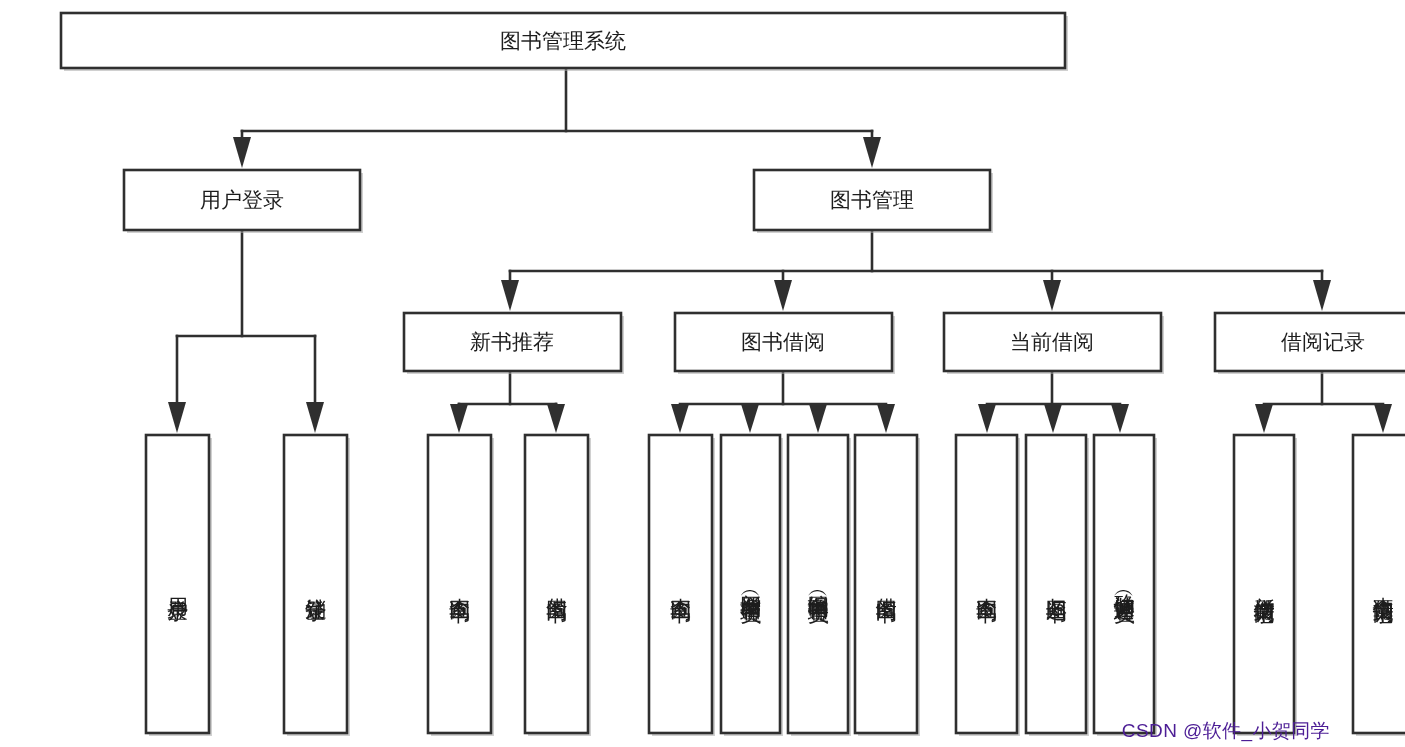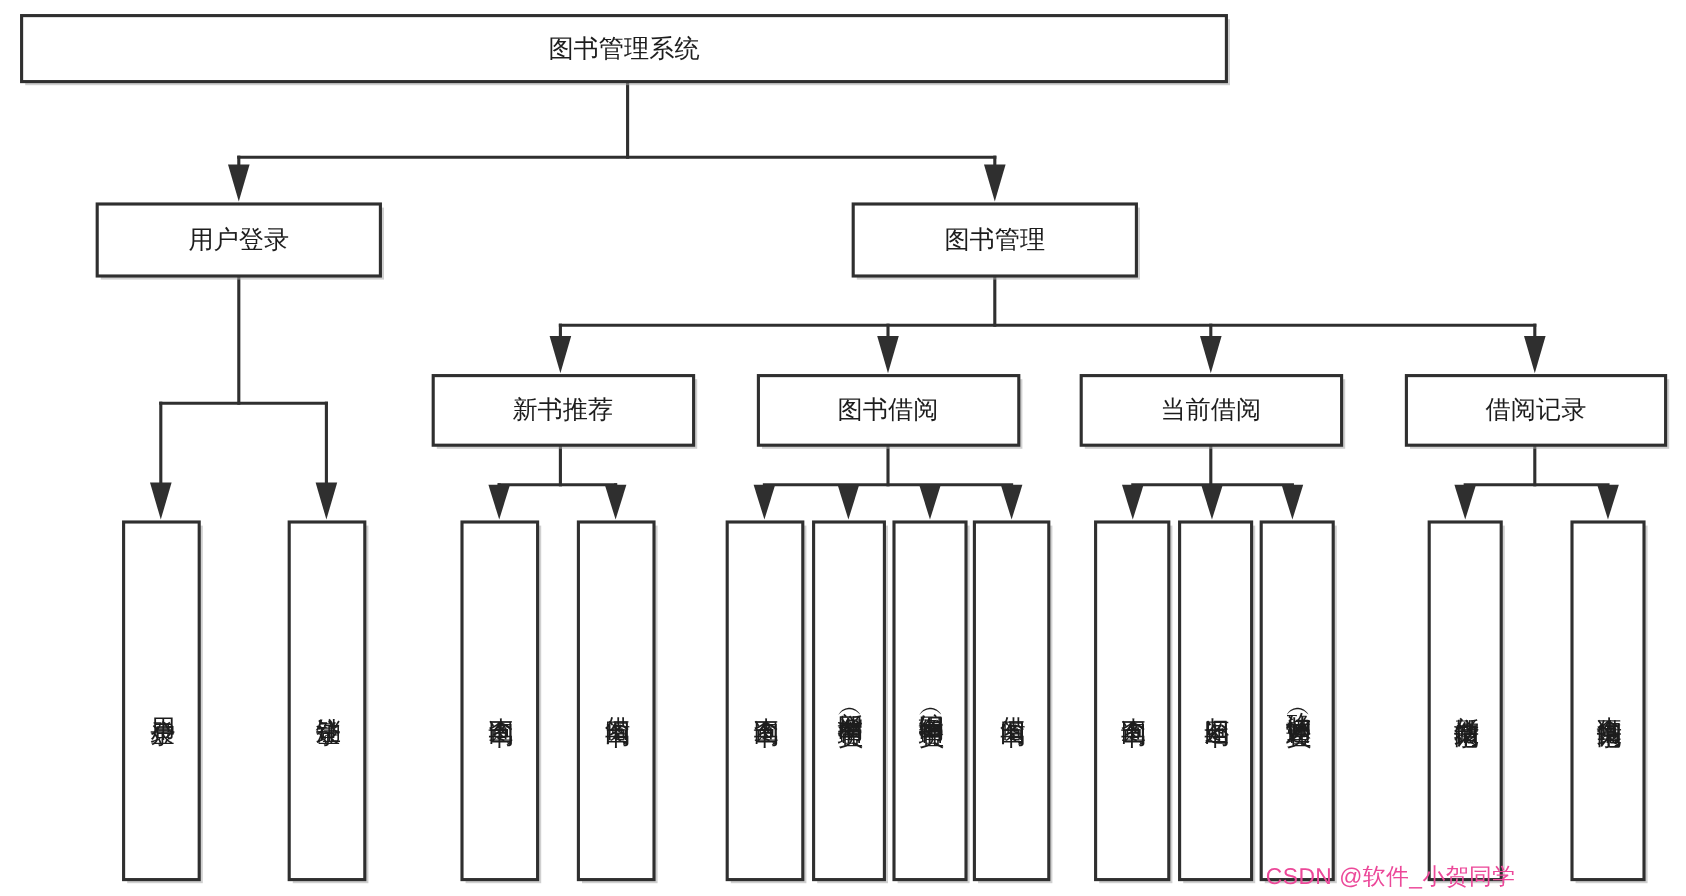--- a/index.html
+++ b/index.html
@@ -13,20 +13,21 @@
     font-family: "Liberation Sans", "DejaVu Sans", sans-serif;
     overflow: hidden;
     position: relative;
   }
   #diagram-root {
     position: absolute;
     left: 0;
     top: 0;
     width: 1287px;
     height: 747px;
+    padding-left: 43px;
   }
   svg.diagram-canvas {
     display: block;
     width: 1405px;
     height: 747px;
   }
   .node-box {
     fill: #ffffff;
     stroke: #2f2f2f;
     stroke-width: 2.6;
@@ -65,25 +66,25 @@
     font-family: "Liberation Sans", "DejaVu Sans", sans-serif;
     font-size: 21px;
     line-height: 1.06;
     letter-spacing: 1.5px;
     color: #1d1d1d;
     white-space: nowrap;
     text-align: center;
   }
   .watermark {
     position: absolute;
-    right: 24px;
+    right: 0;
     bottom: 3px;
     font-family: "Liberation Sans", "DejaVu Sans", sans-serif;
     font-size: 19px;
-    color: #ec4899;
+    color: #4c1d95;
     letter-spacing: 0.4px;
     white-space: nowrap;
     user-select: none;
   }
 </style>
 </head>
 <body>
 
 <div id="diagram-root">
   <svg class="diagram-canvas" viewBox="0 0 1405 747" xmlns="http://www.w3.org/2000/svg">

